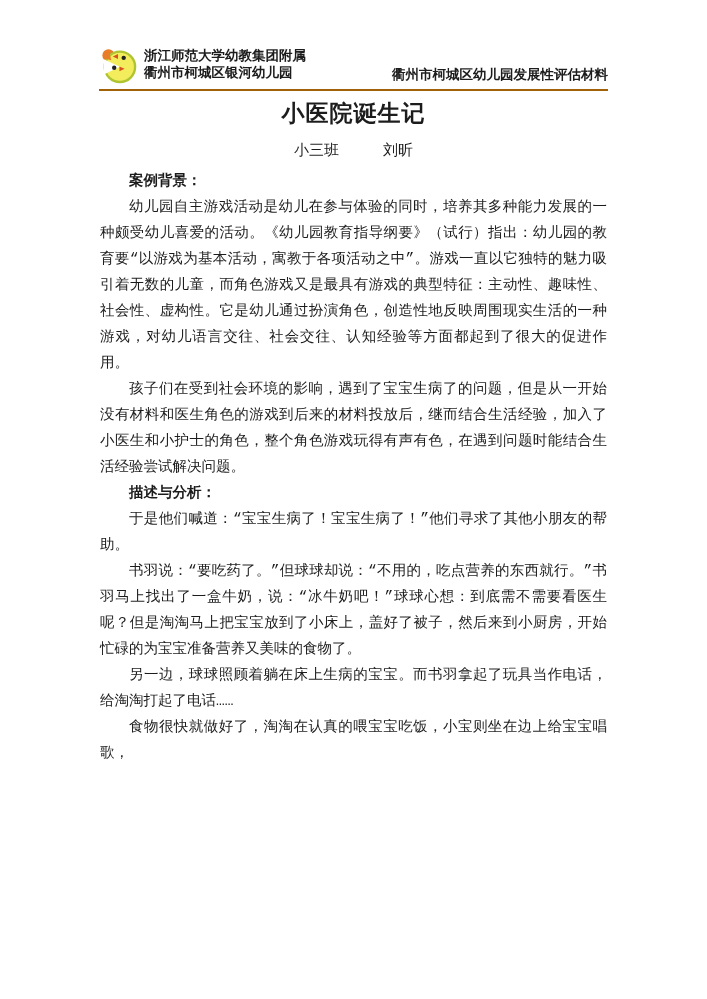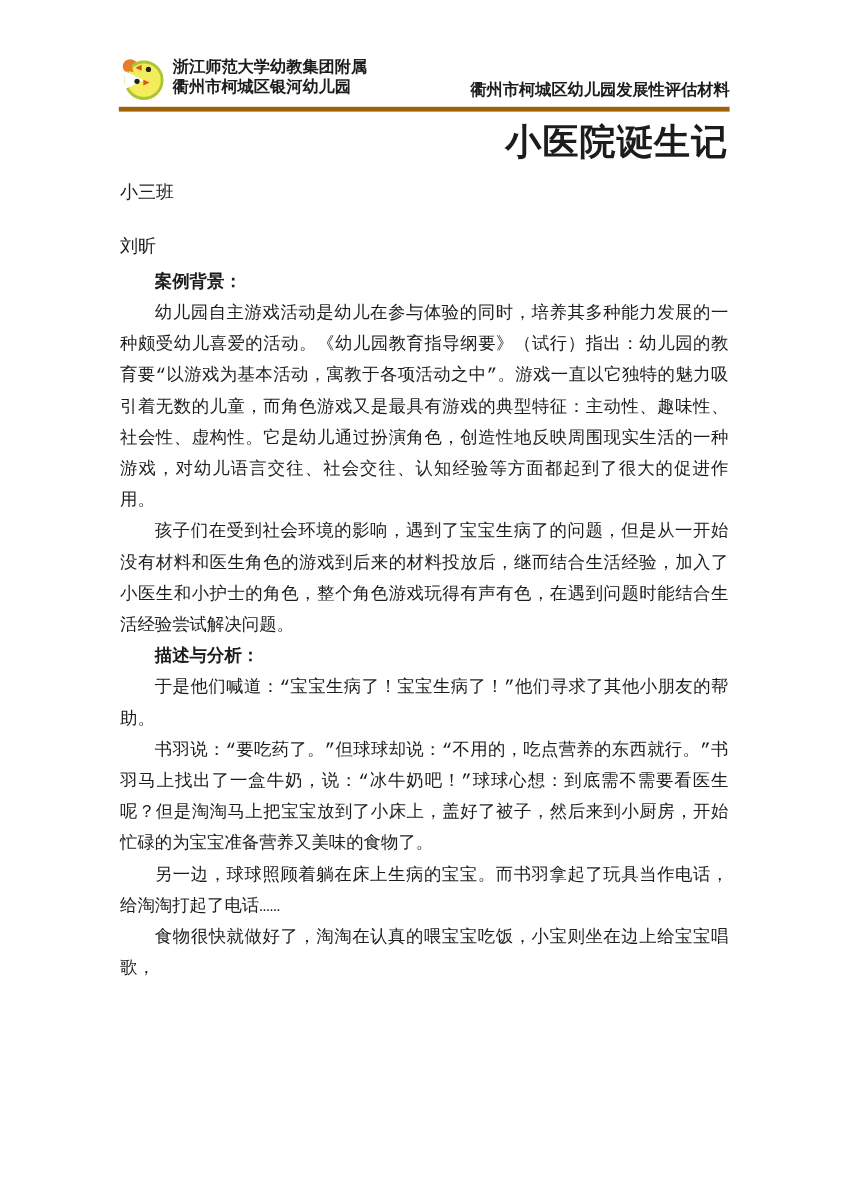--- a/index.html
+++ b/index.html
@@ -14,21 +14,21 @@
   }
   
   .header {
     position: absolute;
     left: 99px;
     top: 43px;
     width: 509px;
     display: flex;
     align-items: flex-end;
     justify-content: space-between;
-    border-bottom: 4px solid #a16207;
+    border-bottom: 2px solid #a16207;
     padding-bottom: 4px;
   }
   .header-left { display: flex; align-items: center; gap: 7px; }
   .logo-box { width: 38px; height: 42px; flex: 0 0 auto; }
   .org-lines {
     font-family: "Liberation Sans", "DejaVu Sans", sans-serif;
     font-weight: bold;
     font-size: 13.5px;
     line-height: 17px;
     white-space: nowrap;
@@ -44,32 +44,31 @@
   
   .content {
     position: absolute;
     left: 100px;
     top: 92px;
     width: 507px;
   }
   .doc-title {
     font-family: "Liberation Sans", "DejaVu Sans", sans-serif;
     font-weight: bold;
-    font-size: 30px;
-    text-align: right;
+    font-size: 23px;
+    text-align: center;
     margin: 6px 0 12px 0;
     letter-spacing: 1px;
   }
   .byline {
     display: flex;
     justify-content: center;
-    gap: 26px;
+    gap: 44px;
     font-size: 15px;
     margin-bottom: 8px;
-    flex-direction: column;
   }
   .content p {
     margin: 0;
     font-size: 14.5px;
     line-height: 26px;
     text-indent: 2em;
     text-align: justify;
     font-family: Liberation Mono, monospace;
   }
   .content p.heading { font-weight: bold; }

